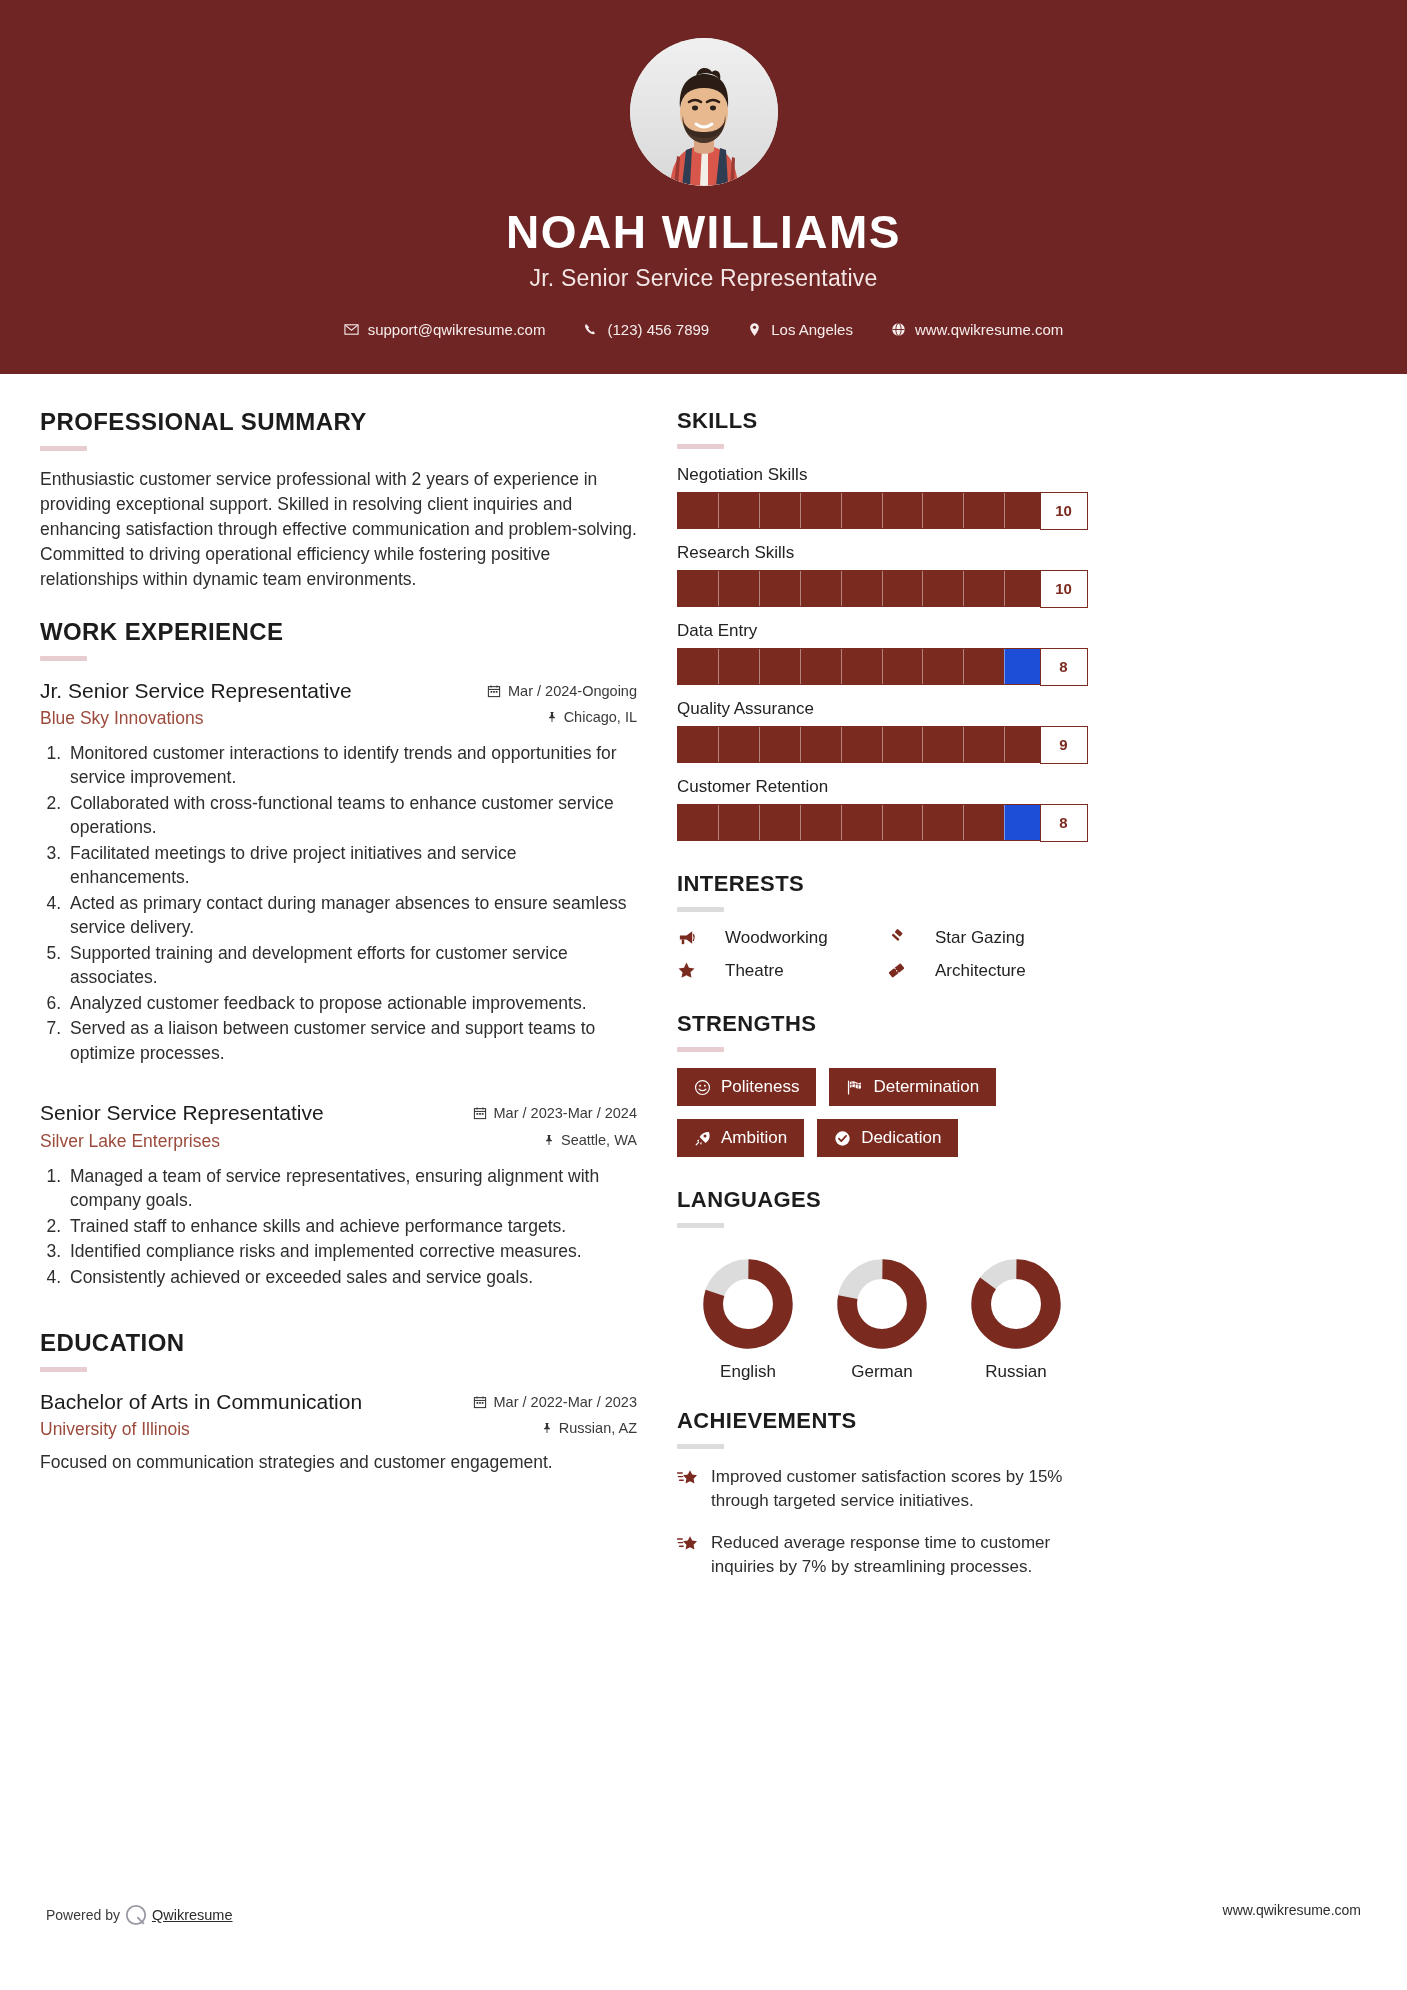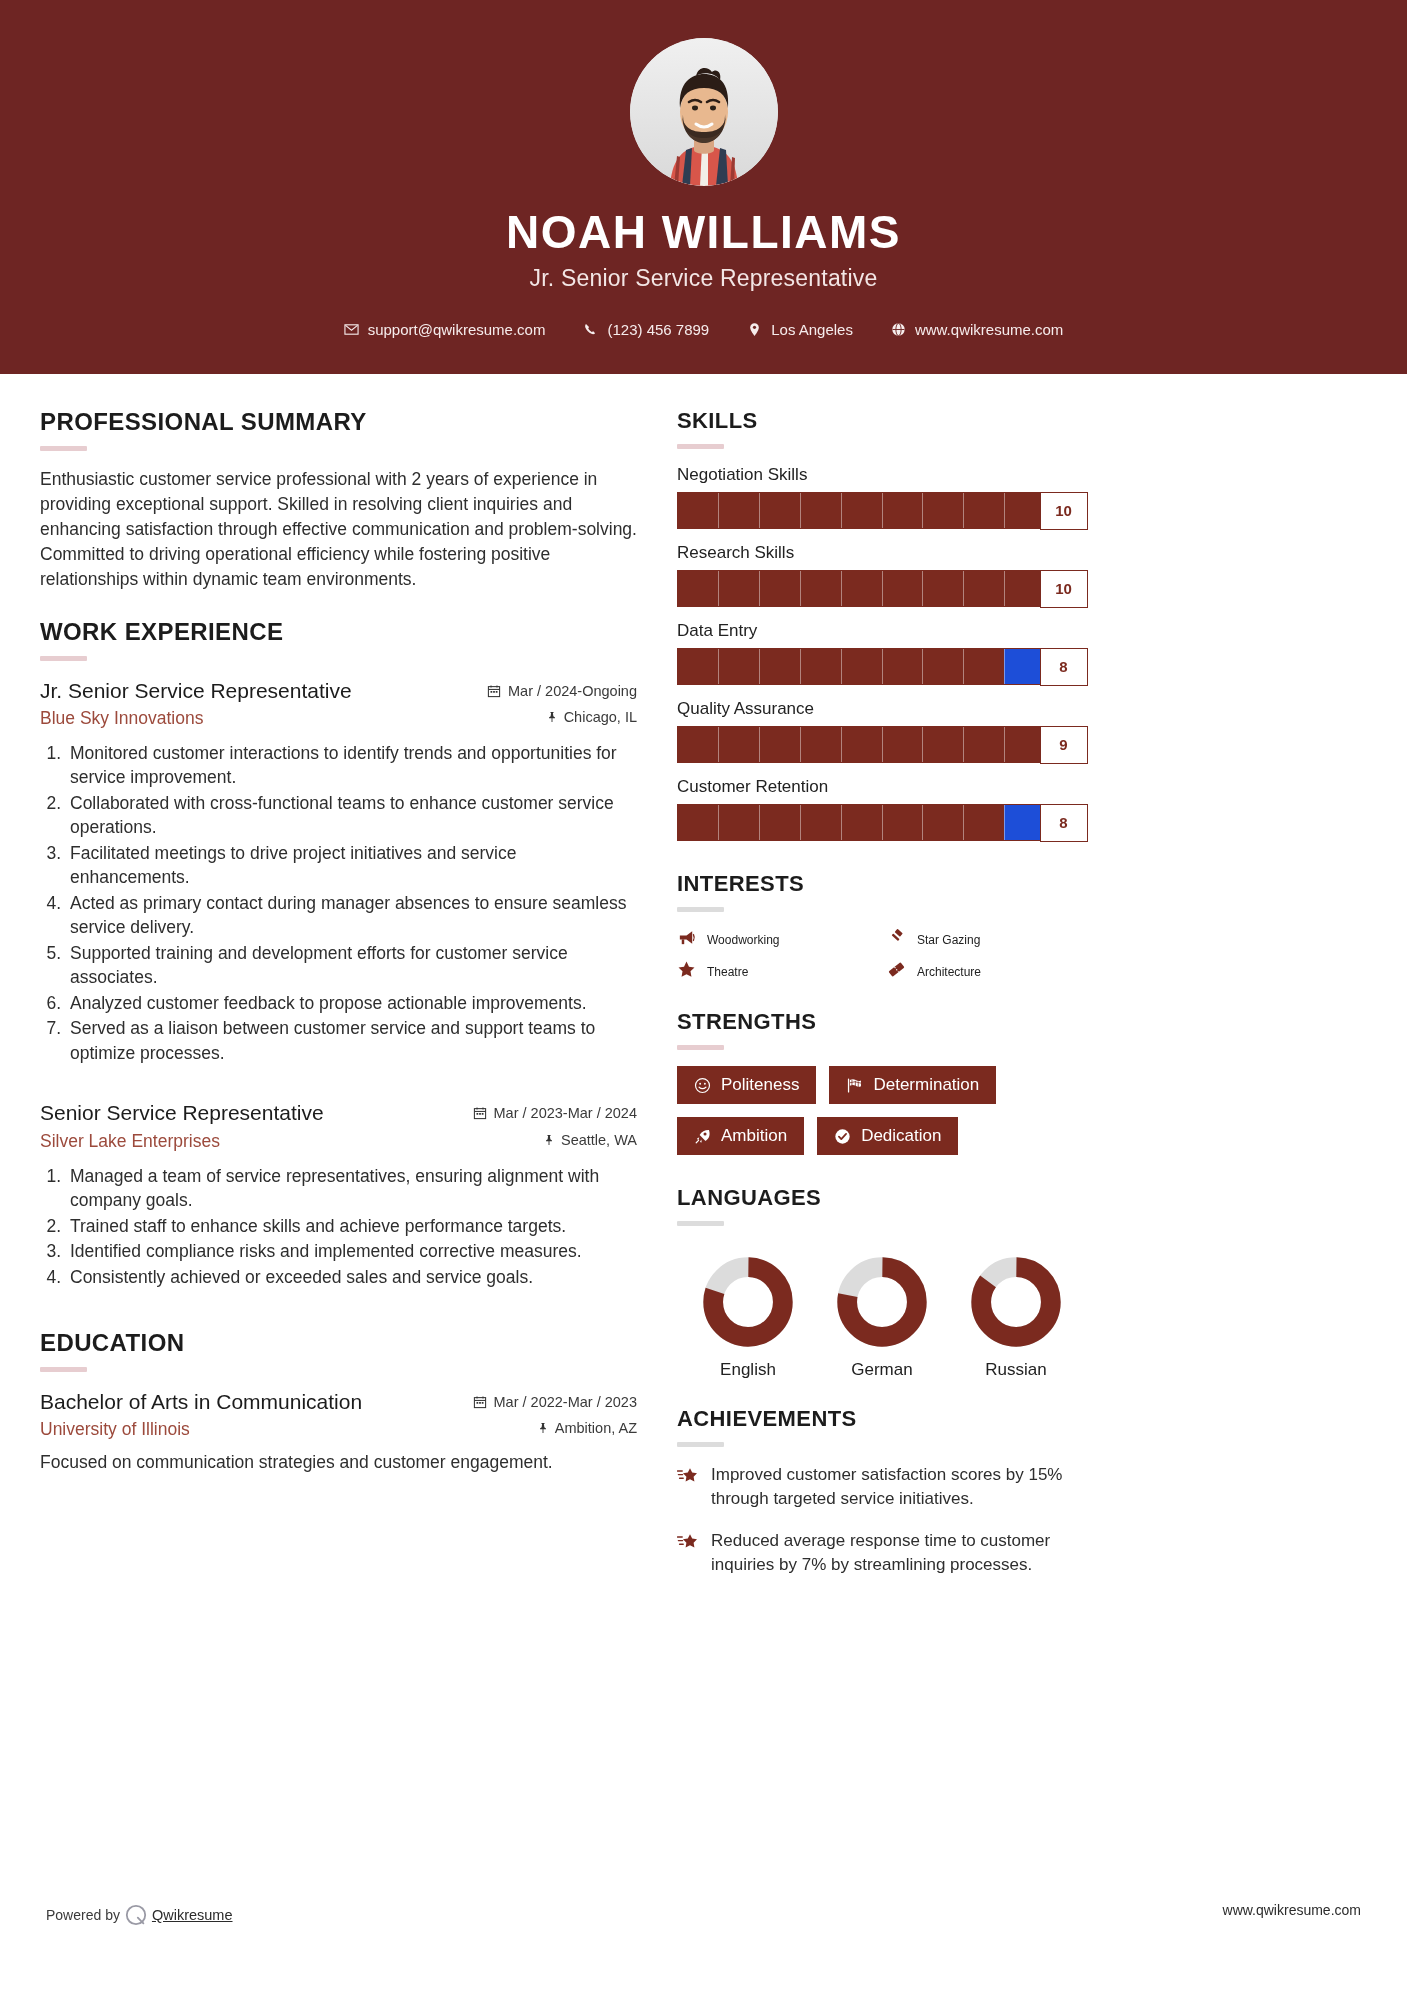--- a/index.html
+++ b/index.html
@@ -213,23 +213,23 @@
 
   
   .interests-grid {
     display: grid;
     grid-template-columns: 1fr 1fr;
     row-gap: 13px;
     column-gap: 10px;
   }
   .interest-item {
     display: flex;
-    align-items: flex-end;
-    gap: 11px;
-    font-size: 12px;
+    align-items: flex-start;
+    gap: 29px;
+    font-size: 17px;
     color: #222;
   }
   .interest-item svg { flex: 0 0 auto; }
 
   
   .strengths-wrap {
     display: flex;
     flex-wrap: wrap;
     gap: 13px;
   }
@@ -495,21 +495,21 @@
               </svg>
               <span>Mar / 2022-Mar / 2023</span>
             </div>
           </div>
           <div class="entry-sub">
             <div class="entry-org">University of Illinois</div>
             <div class="entry-loc">
               <svg width="12" height="14" viewBox="0 0 16 16">
                 <path d="M6 1.4 H10 V2.6 H9.2 L9.8 7 L12 8.6 V9.8 H8.6 V14.6 H7.4 V9.8 H4 V8.6 L6.2 7 L6.8 2.6 H6 Z" fill="#333"></path>
               </svg>
-              <span>Ambition, AZ</span>
+              <span>Russian, AZ</span>
             </div>
           </div>
           <p class="entry-desc">Focused on communication strategies and customer engagement.</p>
         </div>
       </div>
 
     </div>
 
     <div class="col-right">
 

